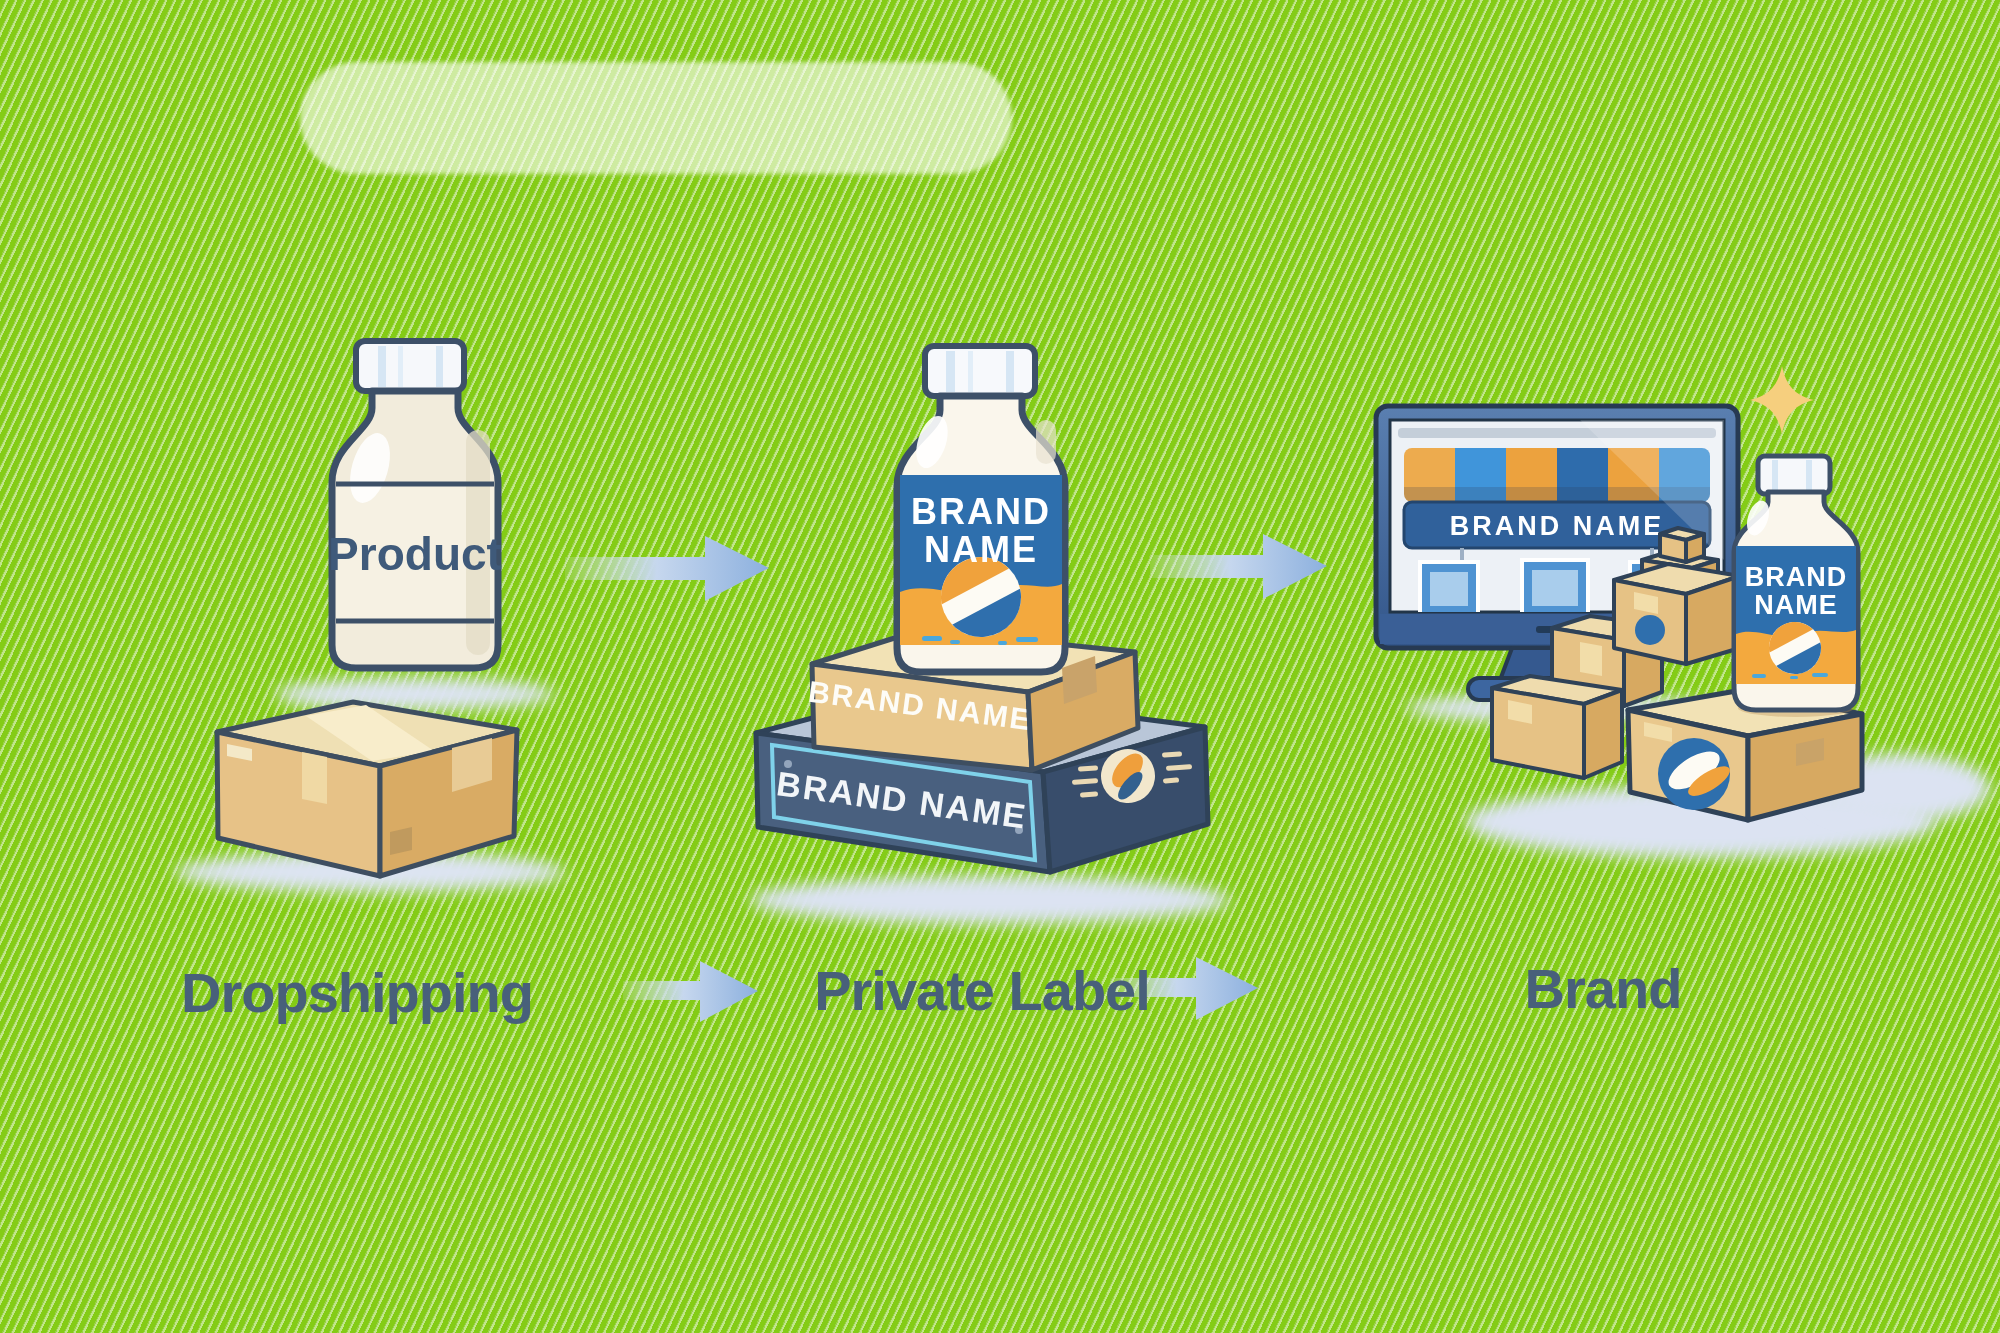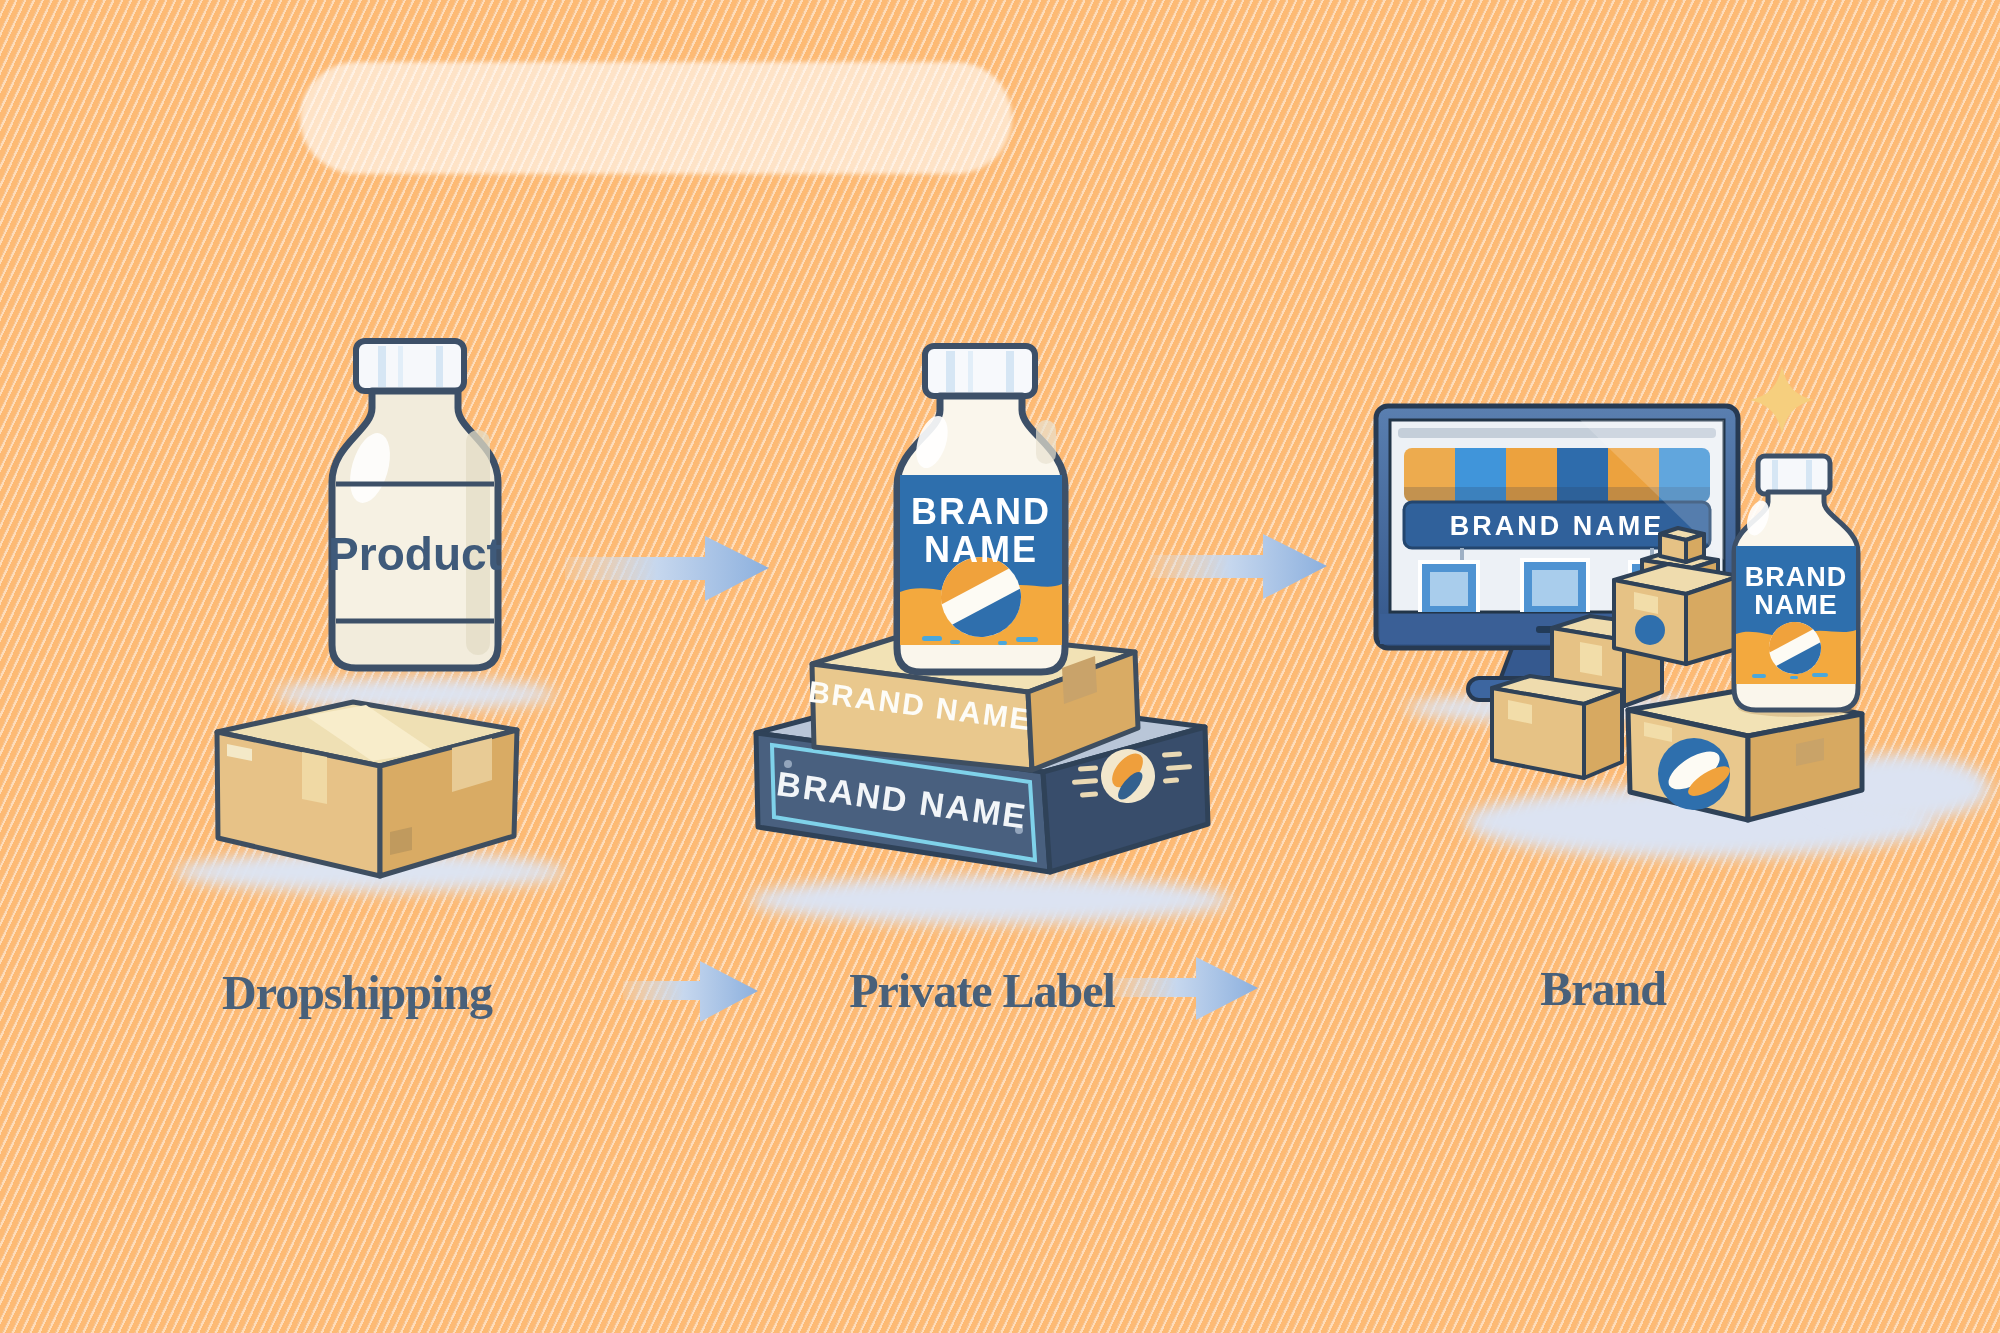--- a/index.html
+++ b/index.html
@@ -1,19 +1,19 @@
 <!DOCTYPE html>
 <html><head>
 <meta charset="utf-8">
 <style>
   html,body{margin:0;padding:0;background:#e9ebf4;}
   .canvas{
     position:relative;
     width:2000px;height:1333px;
-    background:#fdba74;
+    background:#84cc16;
     overflow:hidden;
     font-family:"Liberation Sans", sans-serif;
   }
   .canvas::before{
     content:"";
     position:absolute;inset:0;
     background:repeating-linear-gradient(295deg,
       rgba(255,255,255,0.5) 0 2px,
       rgba(222,226,240,0.22) 2px 3px,
       rgba(255,255,255,0) 3px 8px);
@@ -22,26 +22,25 @@
   .top-glow{
     position:absolute;left:300px;top:62px;width:712px;height:112px;
     background:rgba(255,255,255,0.6);
     border-radius:56px;
     filter:blur(2px);
   }
   .scene{position:absolute;left:0;top:0;}
   .stage-label{
     position:absolute;
     transform:translate(-50%,-50%);
-    font-size:48px;
+    font-size:56px;
     font-weight:bold;
     letter-spacing:-1px;
     color:#48607a;
     white-space:nowrap;
-    font-family:Liberation Serif, serif;
   }
   #label-dropshipping{left:357px;top:992px;}
   #label-private-label{left:942px;top:990px;margin-left:40px;}
   #label-brand{left:1603px;top:988px;}
   svg text{font-family:"Liberation Sans", sans-serif;}
 </style>
 </head>
 <body>
 
 <div class="canvas">

